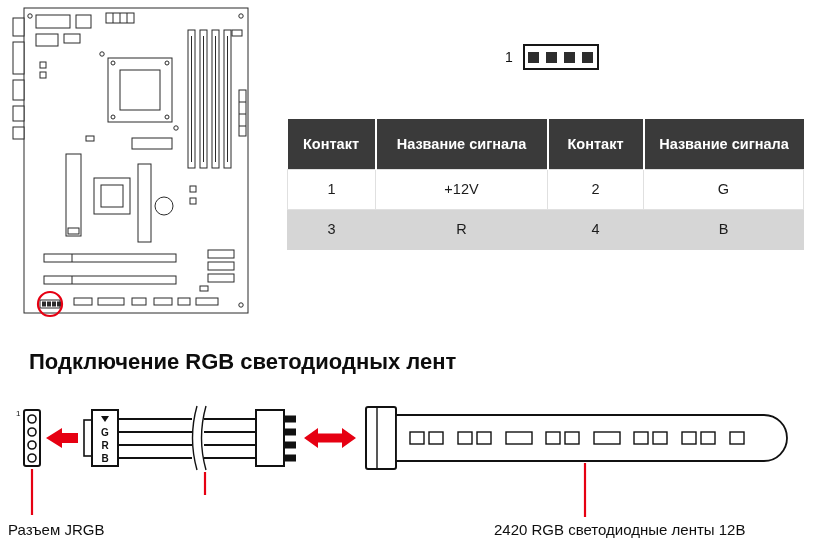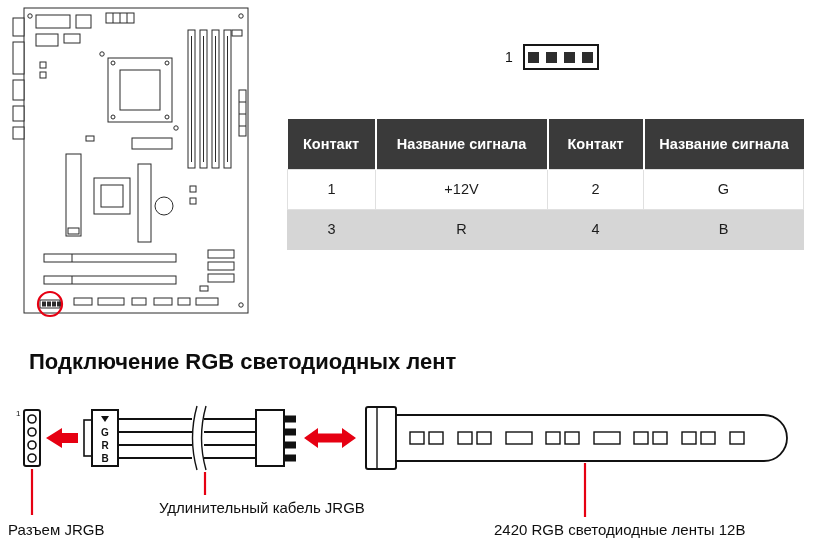--- a/index.html
+++ b/index.html
@@ -244,17 +244,16 @@
         <rect x="634" y="34" width="14" height="12"></rect>
           <rect x="653" y="34" width="14" height="12"></rect>
         <rect x="682" y="34" width="14" height="12"></rect>
           <rect x="701" y="34" width="14" height="12"></rect>
         <rect x="730" y="34" width="14" height="12"></rect>
       </g>
     </g>
     <line x1="585" y1="65" x2="585" y2="119" class="red-stroke" stroke-width="2.2"></line>
   </svg>
 
-  <div class="callout-label label-cable">Удлинительный кабель JRGB</div>
   <div class="callout-label label-jrgb">Разъем JRGB</div>
   <div class="callout-label label-strip">2420 RGB светодиодные ленты 12В</div>
 
 </div>
 
 </body></html>

